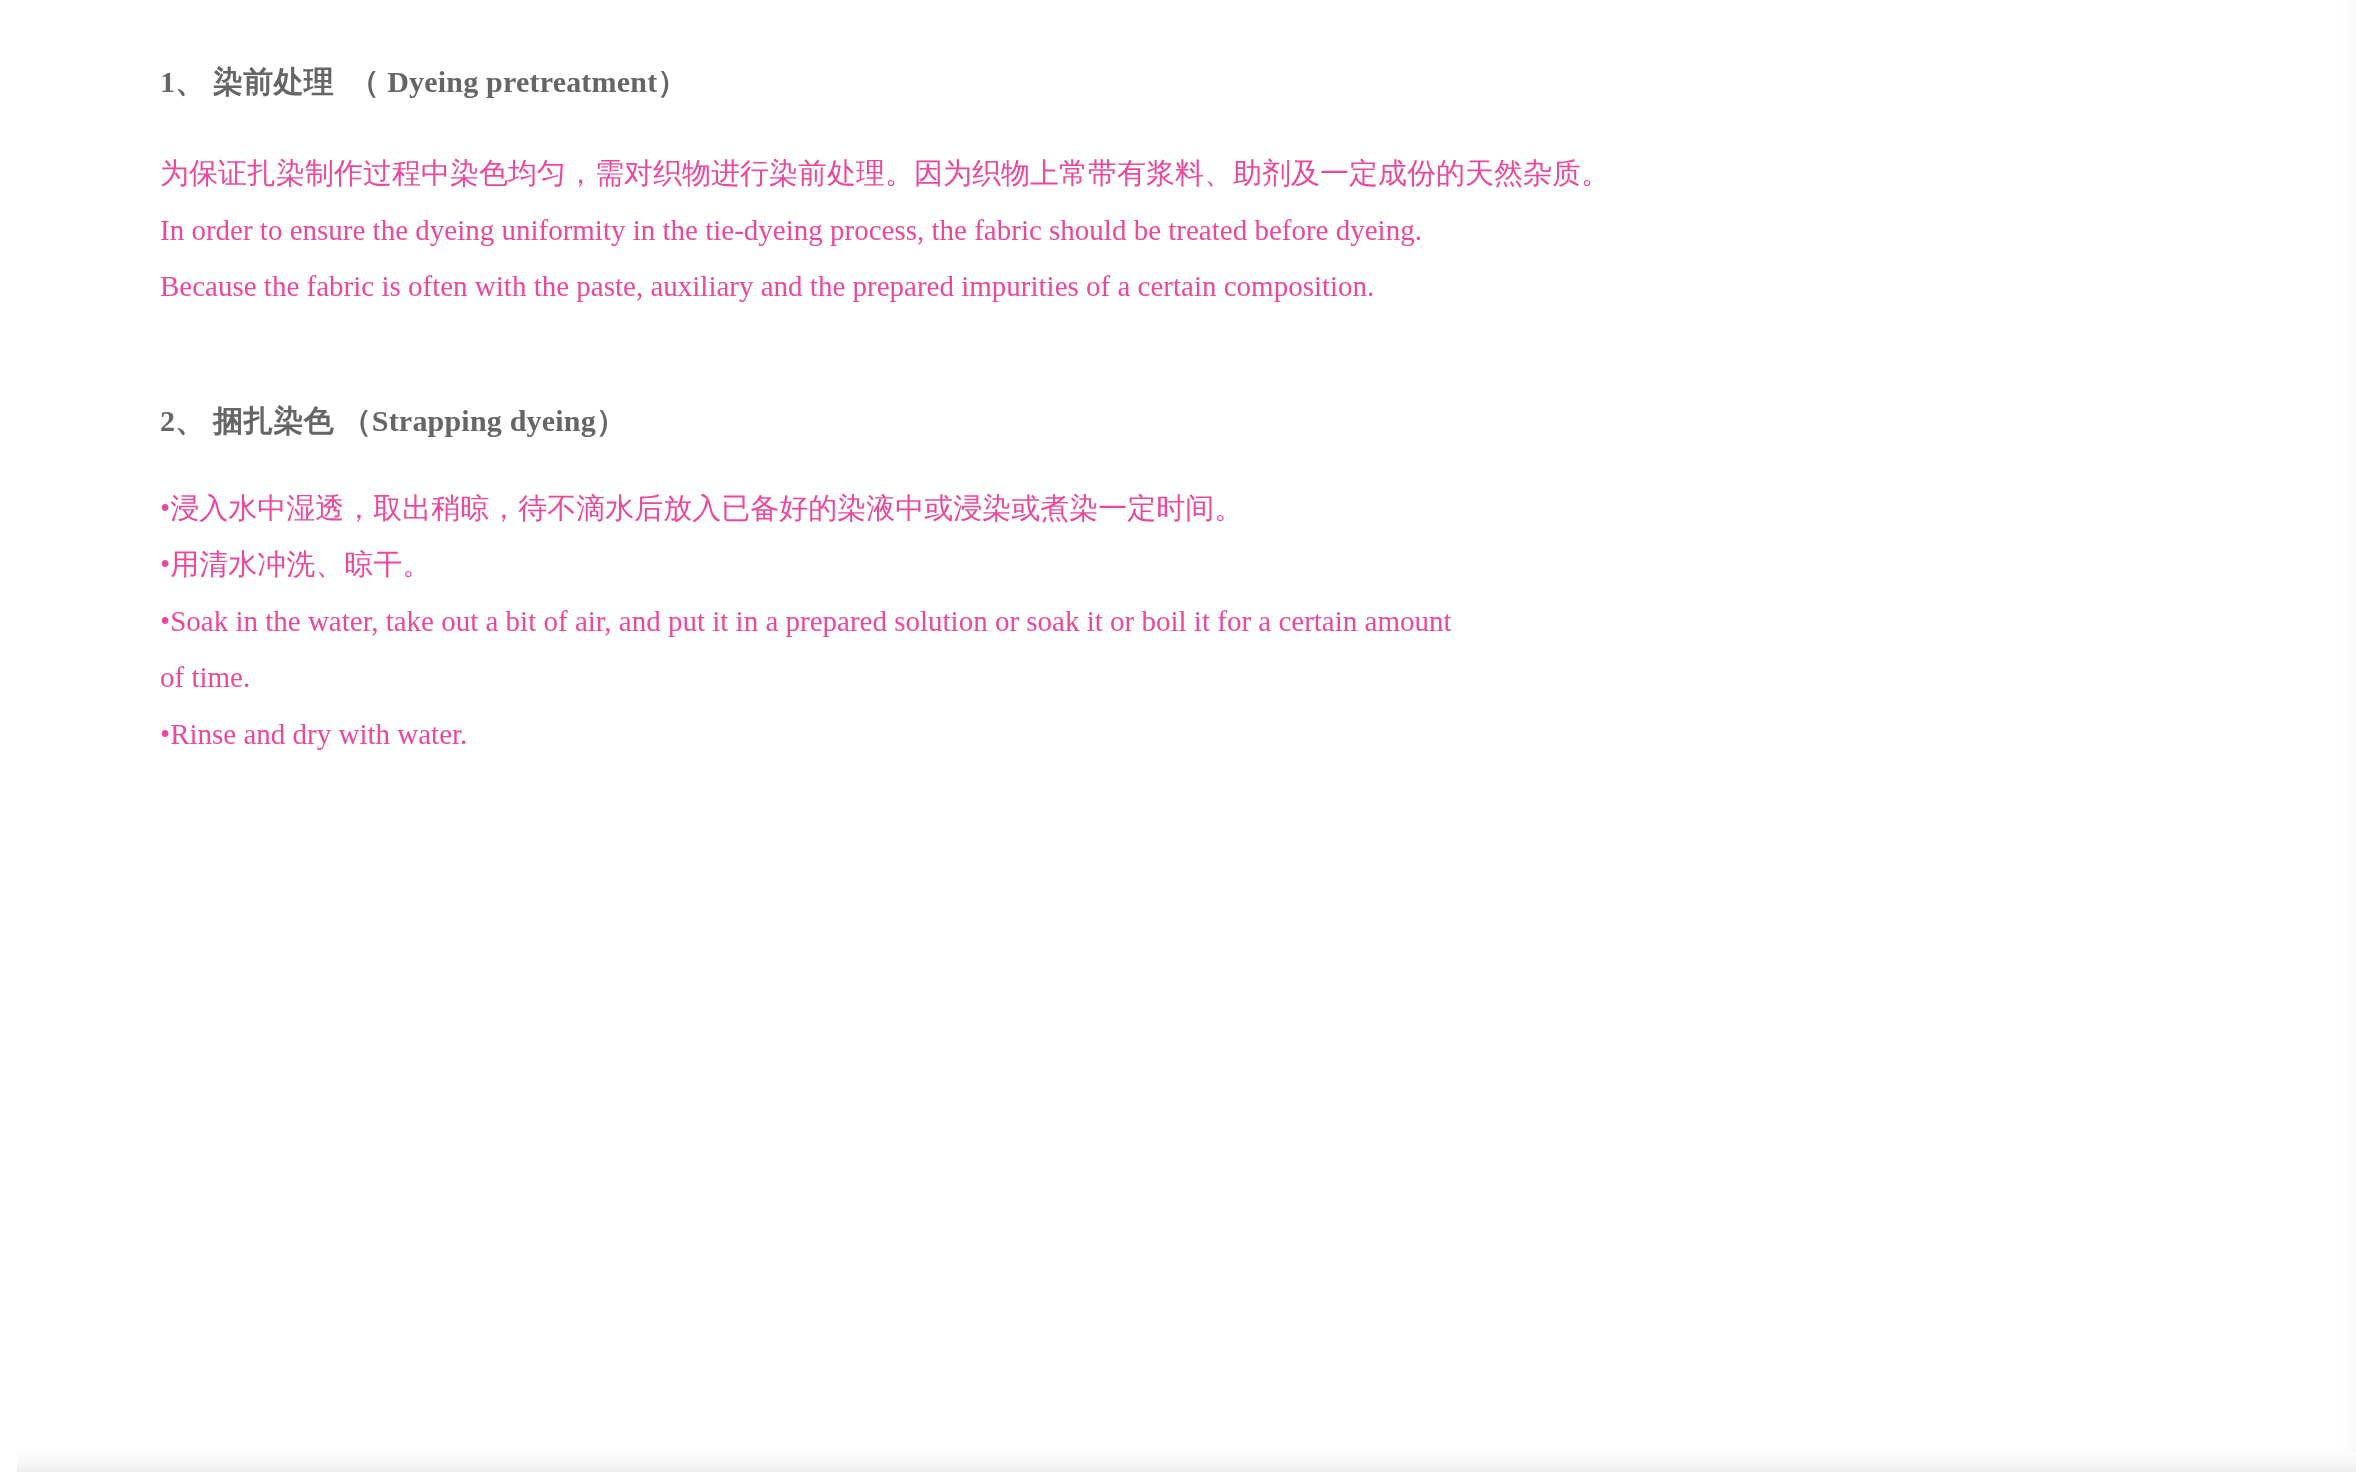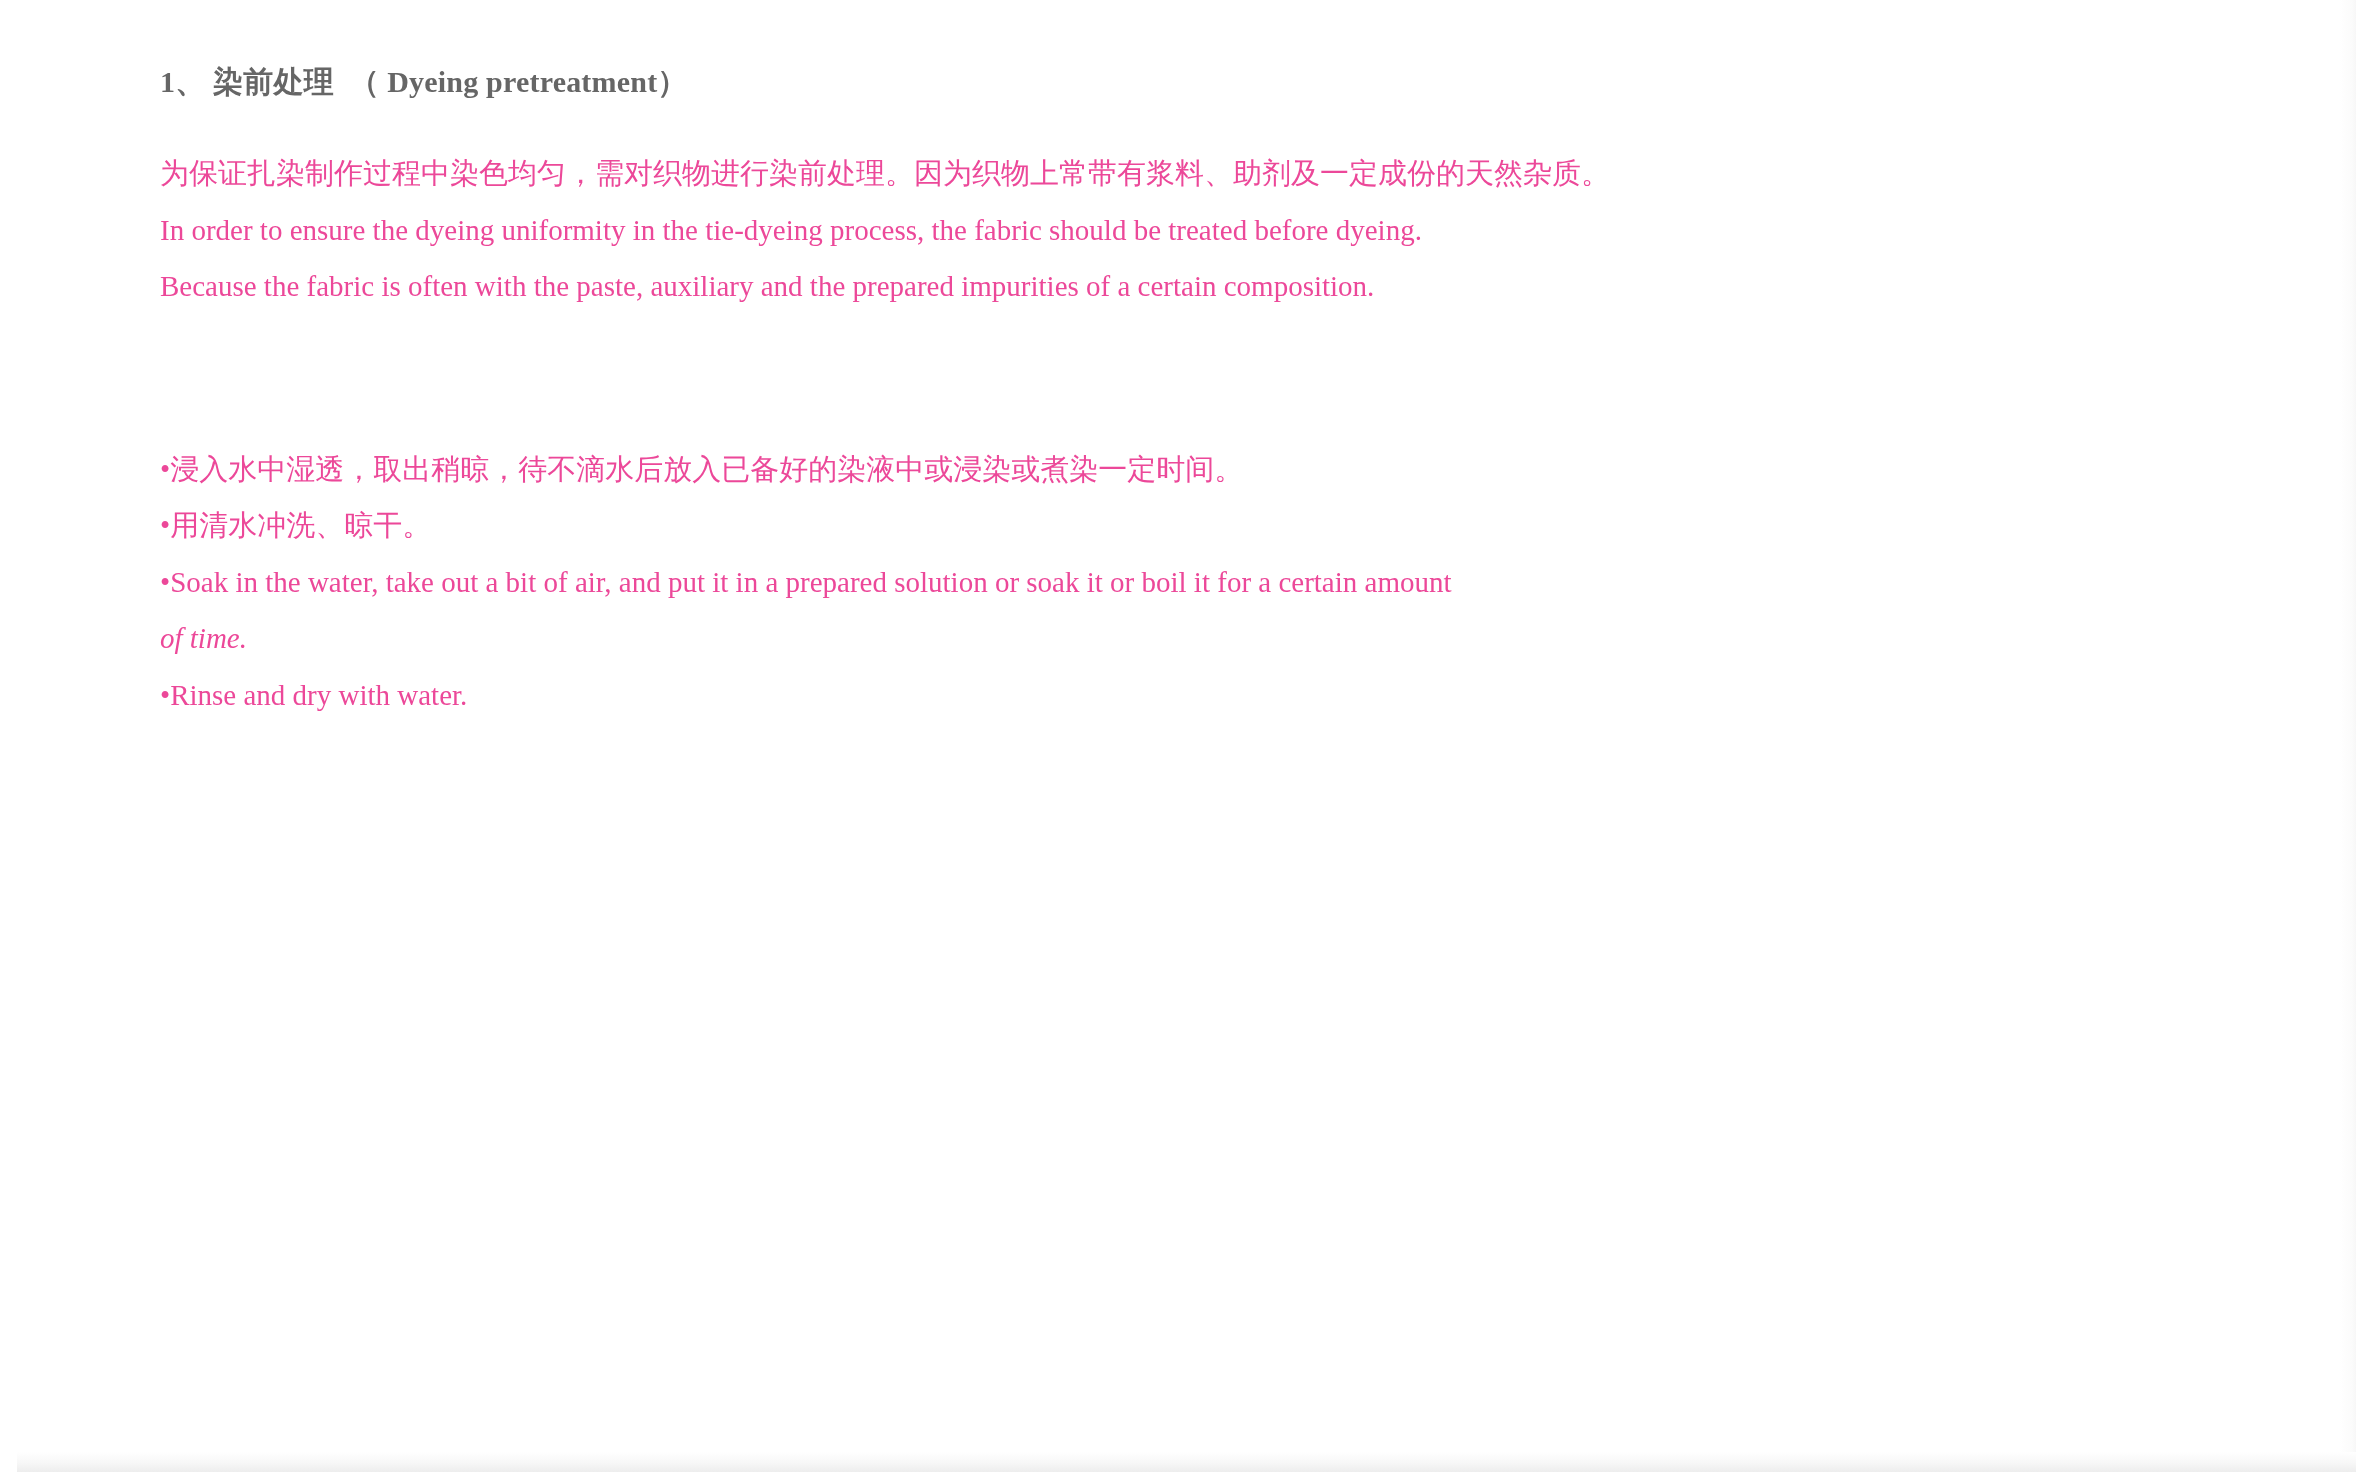--- a/index.html
+++ b/index.html
@@ -74,21 +74,20 @@
     margin-top: 44px;
   }
   .para.bullets {
     margin-top: 40px;
   }
   .bullet-line {
     white-space: pre-wrap;
   }
   .wrap-cont {
     white-space: pre-wrap;
-    font-style: italic;
   }
 </style>
 </head>
 <body>
 
 <div class="page">
 
   <div class="content">
 
     <div class="section">
@@ -96,20 +95,21 @@
       <div class="para first">
         <div class="line">为保证扎染制作过程中染色均匀，需对织物进行染前处理。因为织物上常带有浆料、助剂及一定成份的天然杂质。</div>
         <div class="line">In order to ensure the dyeing uniformity in the tie-dyeing process, the fabric should be treated before dyeing.</div>
         <div class="line">Because the fabric is often with the paste, auxiliary and the prepared impurities of a certain composition.</div>
       </div>
     </div>
 
     <div class="sec-gap-1"></div>
 
     <div class="section">
+      <div class="heading">2、 捆扎染色 （Strapping dyeing）</div>
       <div class="para bullets">
         <div class="bullet-line">•浸入水中湿透，取出稍晾，待不滴水后放入已备好的染液中或浸染或煮染一定时间。</div>
         <div class="bullet-line">•用清水冲洗、晾干。</div>
         <div class="bullet-line">•Soak in the water, take out a bit of air, and put it in a prepared solution or soak it or boil it for a certain amount</div>
         <div class="wrap-cont">of time.</div>
         <div class="bullet-line">•Rinse and dry with water.</div>
       </div>
     </div>
 
     <div class="sec-gap-2"></div>

